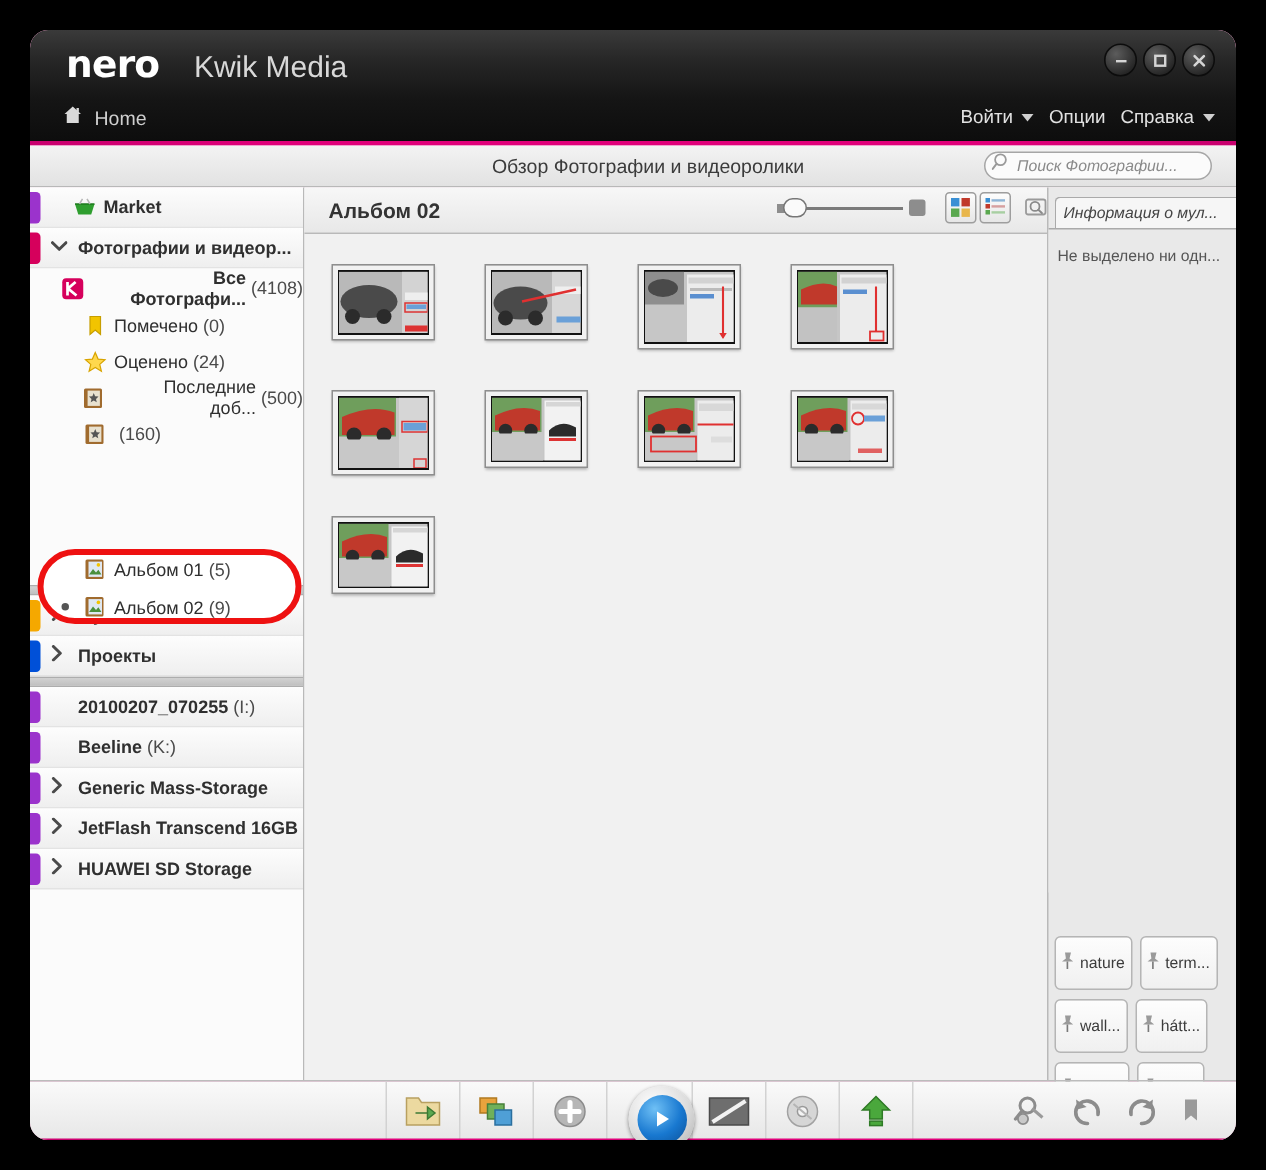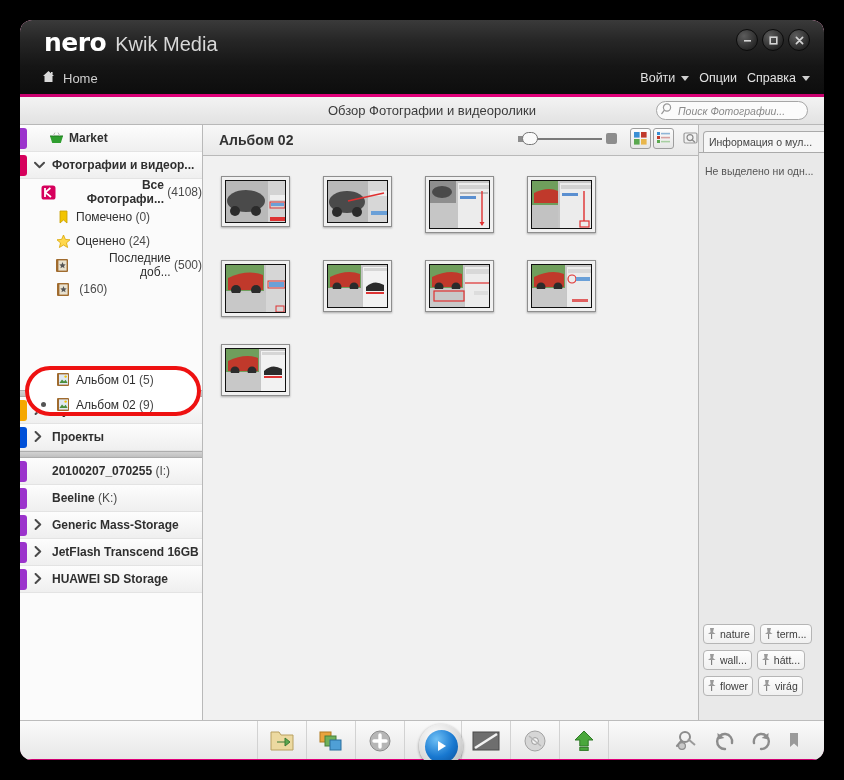--- a/index.html
+++ b/index.html
@@ -25,21 +25,21 @@
   #titlebar {
     position: absolute; left: 0; top: 0; width: 804px; height: 46px;
     background: linear-gradient(to bottom, #3a3a3a 0%, #262626 45%, #151515 100%);
     border-top-left-radius: 12px; border-top-right-radius: 12px;
   }
   #logo { position: absolute; left: 24px; top: 8px; display: flex; align-items: baseline; }
   #logo .nero {
     font-size: 25px; font-weight: bold; color: #fff;
     letter-spacing: -0.5px; font-family: "DejaVu Sans", sans-serif;
   }
-  #logo .kwik { font-size: 20px; color: #d8d8d8; margin-left: 9px; font-weight: 300; }
+  #logo .kwik { font-size: 20px; color: #d8d8d8; margin-left: 23px; font-weight: 300; }
 
   #wincontrols { position: absolute; right: 14px; top: 9px; display: flex; gap: 4px; }
   .wbtn {
     width: 22px; height: 22px; border-radius: 50%;
     background: radial-gradient(circle at 35% 30%, #5c5c5c, #262626 75%);
     border: 1px solid #0c0c0c;
     display: flex; align-items: center; justify-content: center;
     color: #d5d5d5; font-size: 11px; line-height: 1;
   }
   .wbtn svg { display: block; }
@@ -158,42 +158,42 @@
     position:relative; overflow:hidden;
   }
   .thumb .inner { position:absolute; left:4px; top:4px; right:4px; bottom:4px; overflow:hidden; }
 
   
   #rightpanel { position:absolute; left:678px; top:0; width:126px; height:595px; background:#e9e9e9; border-left:1px solid #b9b9b9; }
   #ipTab {
     position:absolute; left:4px; top:6px; width:136px; height:21px;
     background:#f6f6f6; border:1px solid #aaa; border-bottom:none;
     border-radius:4px 4px 0 0; font-size:10.5px; color:#444;
-    display:flex; align-items:center; padding-left:5px; white-space:nowrap; overflow:hidden;
+    display:flex; align-items:center; padding-left:5px; white-space:nowrap; overflow:hidden;font-style:italic;
   }
   #ipBody {
     position:absolute; left:0; top:27px; width:126px; height:443px;
     background:#e9e9e9; border-top:1px solid #aaa;
     font-size:10.5px; color:#555; padding:12px 6px;
   }
   #tagsHdr {
     position:absolute; left:0; top:470px; width:126px; height:22px;
     background: linear-gradient(to bottom,#f0f0f0,#e0e0e0);
     border-top:1px solid #b3b3b3; border-bottom:1px solid #c5c5c5;
     display:flex; align-items:center; gap:5px; padding-left:7px;
     font-size:11.5px; font-weight:bold; color:#333;
   }
   .caret-dn-s { width:0;height:0;border-left:4px solid transparent;border-right:4px solid transparent;border-top:5px solid #555; }
   #tagsBody { position:absolute; left:0; top:492px; width:126px; height:103px; padding:7px 4px; }
   .tagrow { display:flex; gap:5px; margin-bottom:6px; }
   .tag {
     display:flex; align-items:center; gap:3px;
     border:1px solid #b5b5b5; border-radius:4px;
     background: linear-gradient(to bottom,#fdfdfd,#f0f0f0);
-    height:20px; padding:0 4px 0 2px; font-size:10.5px; color:#3c3c3c;
+    height:36px; padding:0 4px 0 2px; font-size:10.5px; color:#3c3c3c;
     max-width:54px; overflow:hidden; white-space:nowrap;
   }
 
   
   #bottombar {
     position:absolute; left:0; top:700px; width:804px; height:40px;
     background: linear-gradient(to bottom,#fafafa,#e7e7e7);
     border-top:1px solid #bcbcbc;
   }
   #btnStrip { position:absolute; left:237px; top:0; display:flex; align-items:center; height:40px; }

